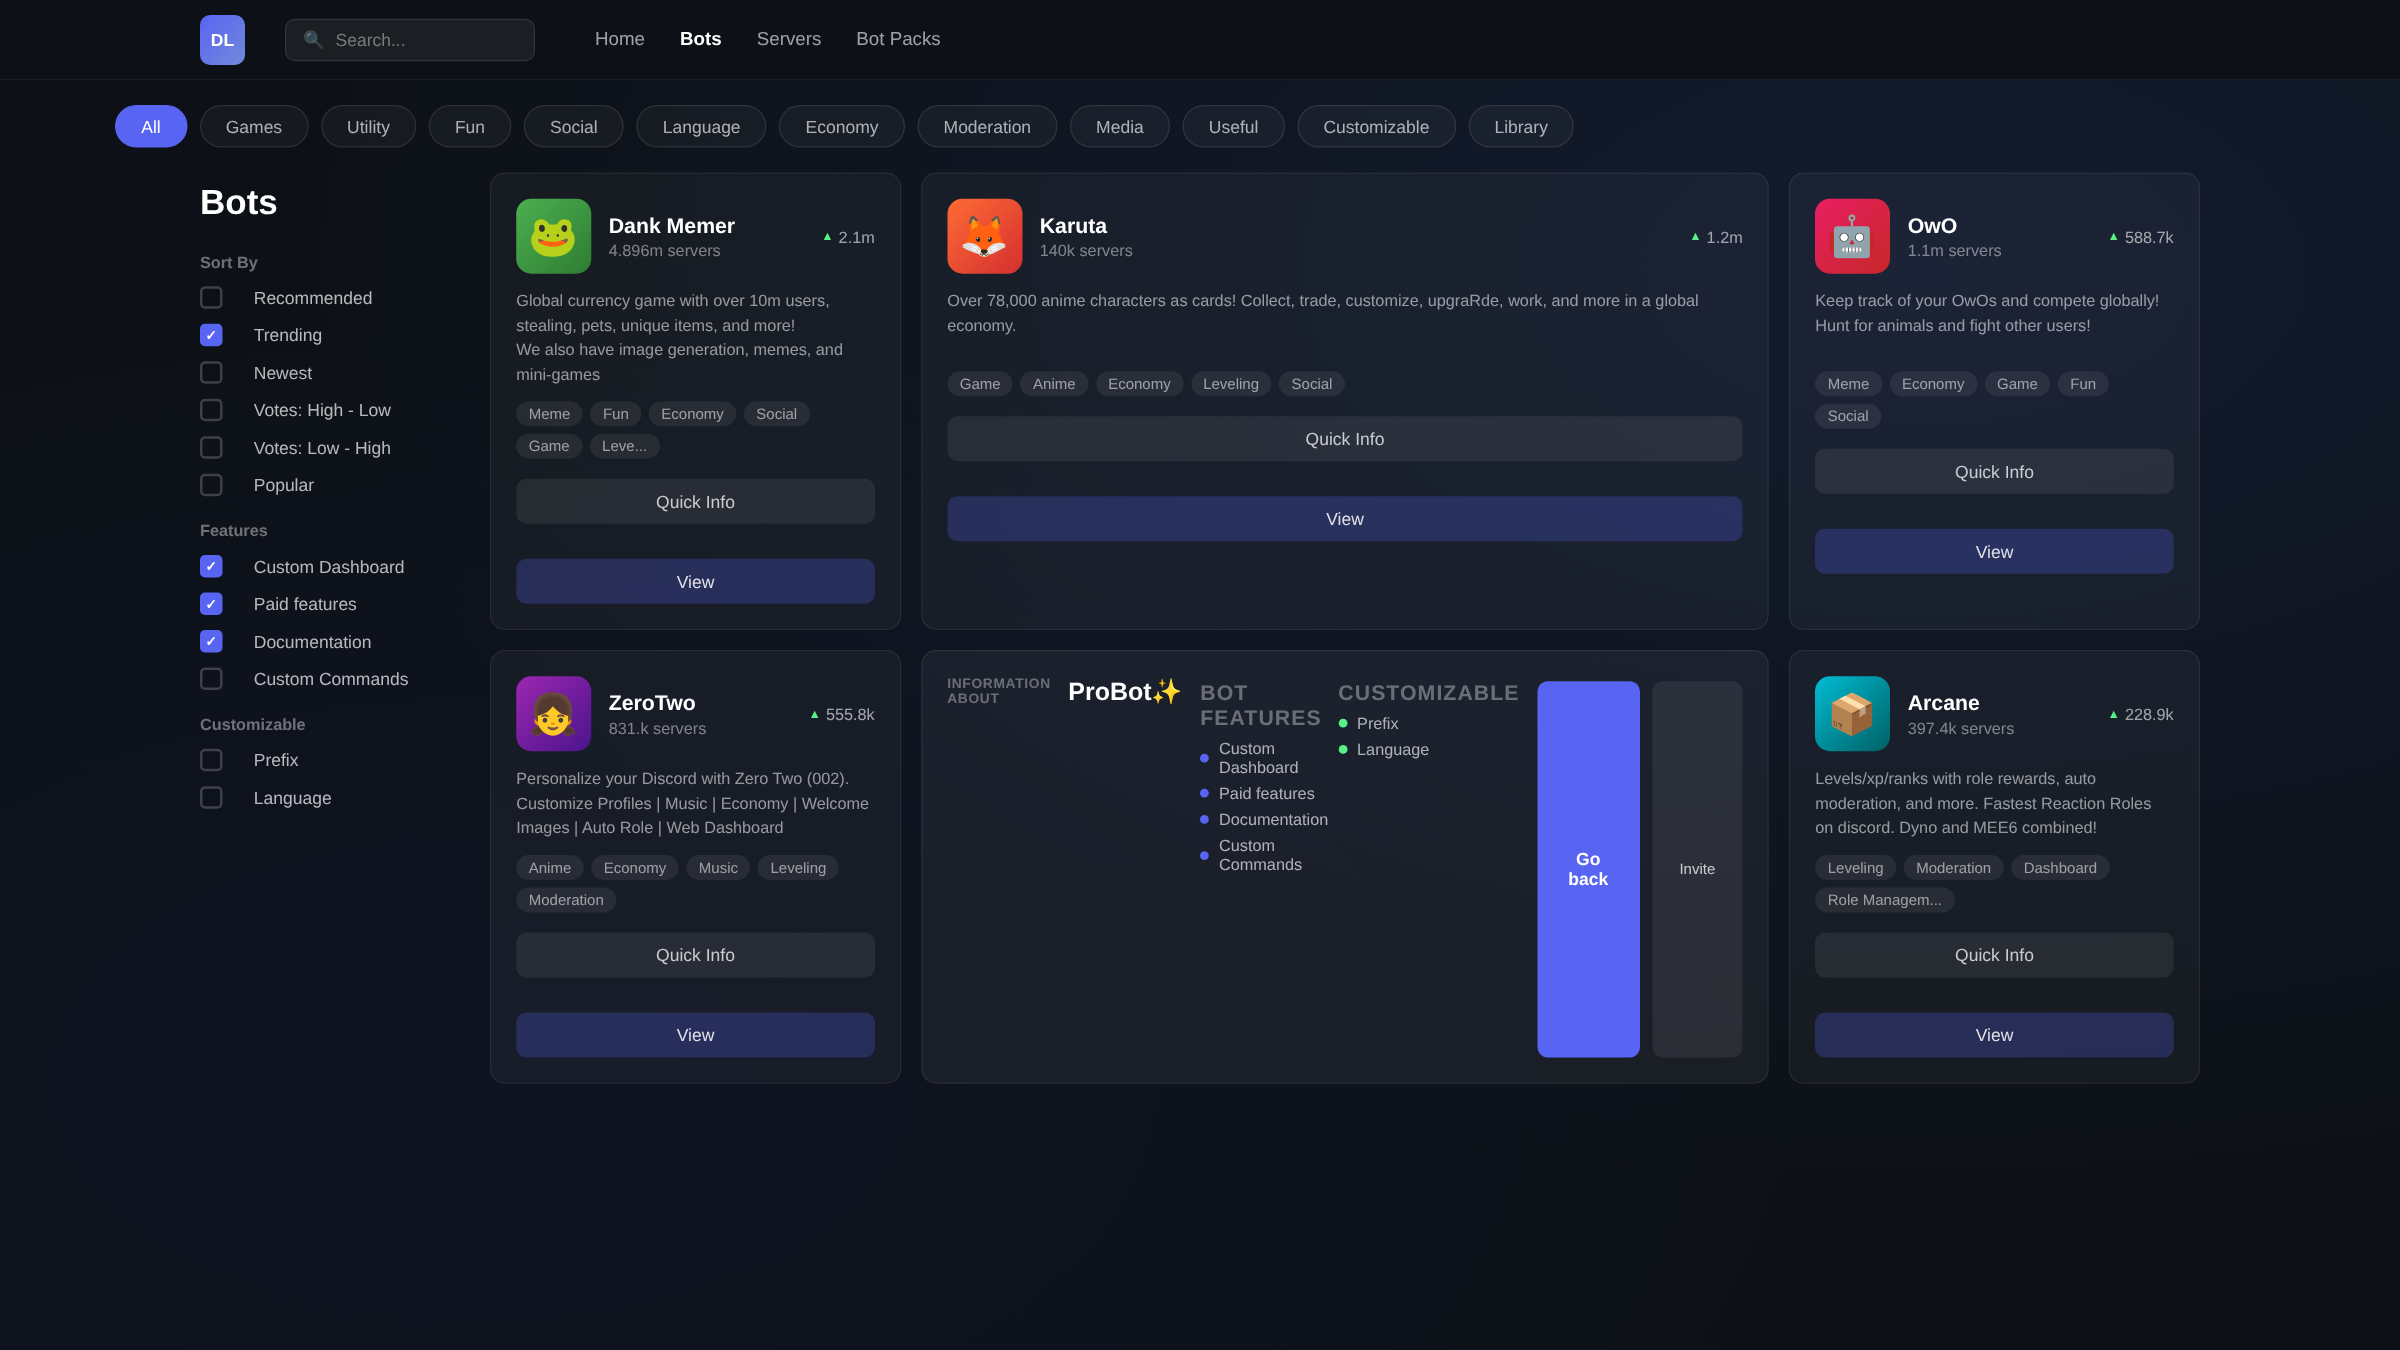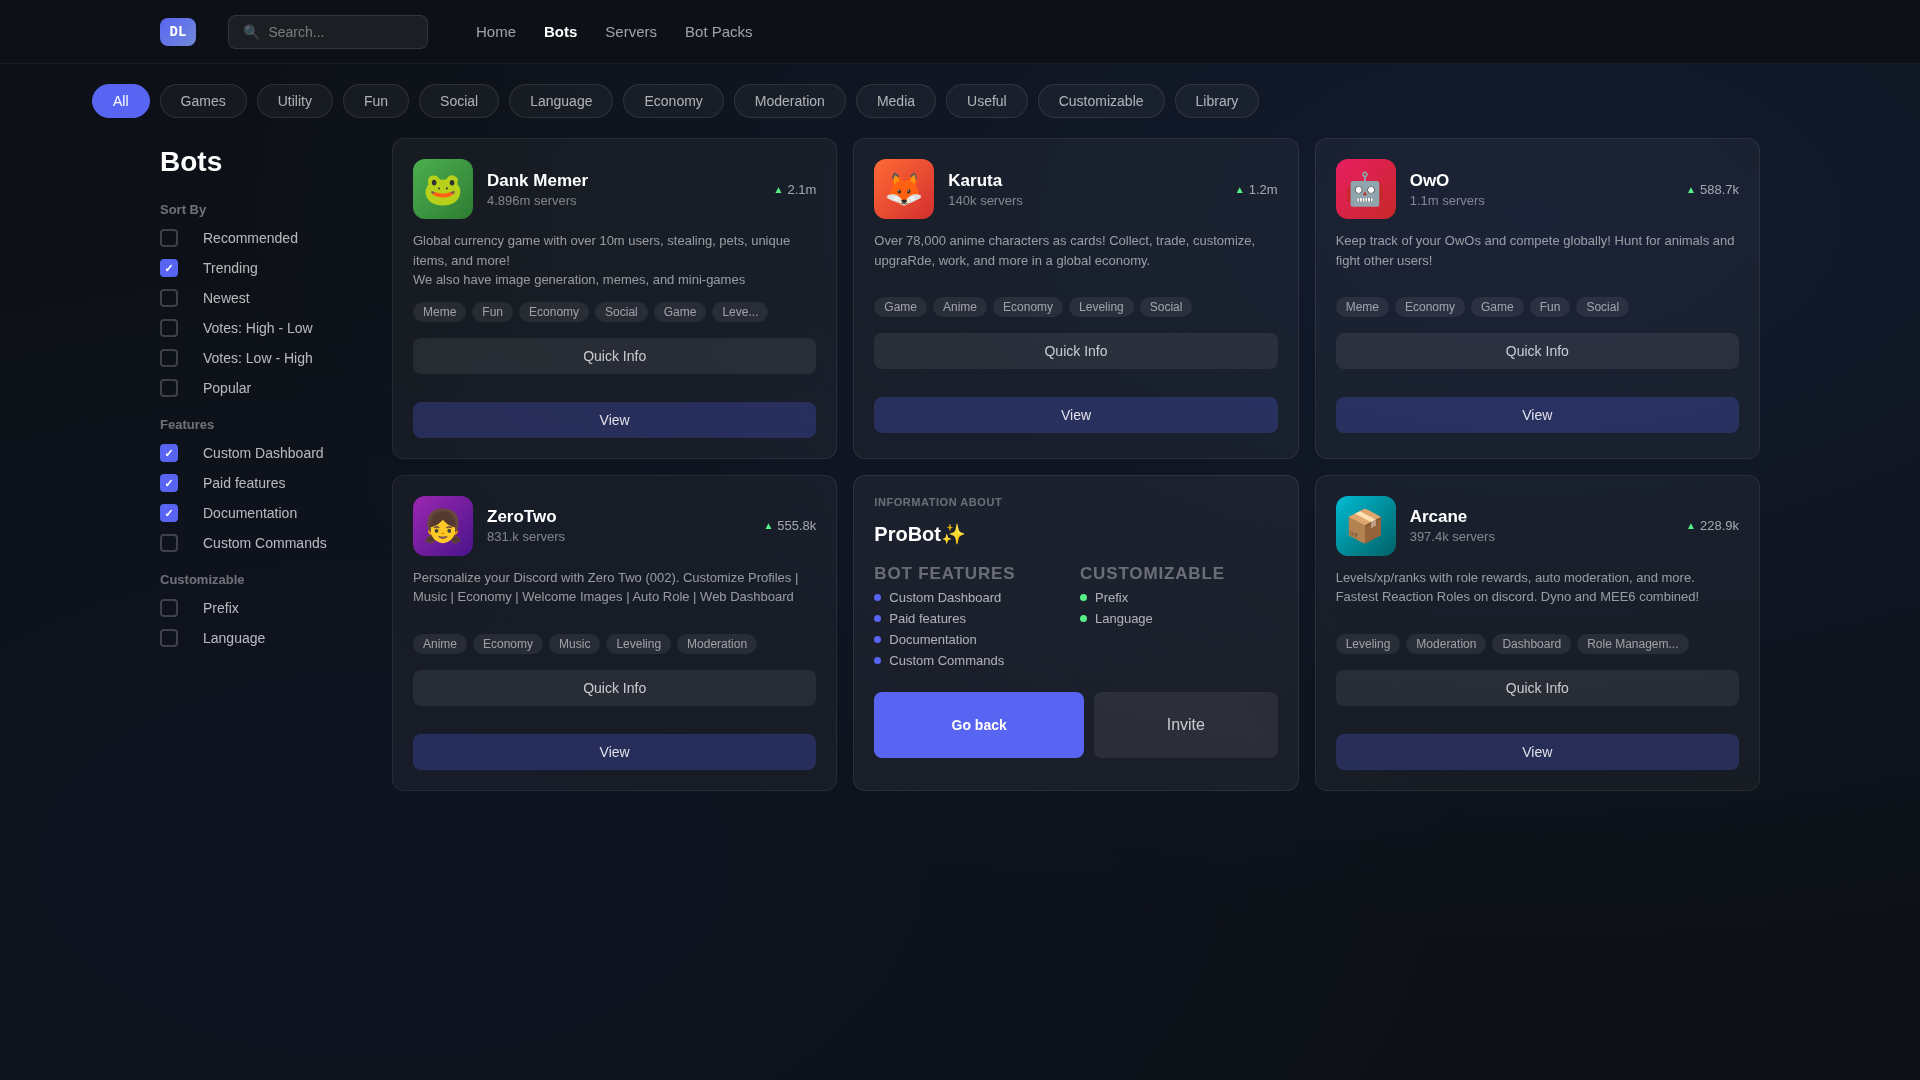--- a/index.html
+++ b/index.html
@@ -27,30 +27,29 @@
     .logo {
       display: flex;
       align-items: center;
       gap: 8px;
       font-weight: 700;
       font-size: 18px;
       color: #fff;
     }
     .logo-icon {
       width: 36px;
-      height: 28px;
+      height: 40px;
       background: linear-gradient(135deg, #5865f2, #7289da);
       border-radius: 8px;
       display: flex;
       align-items: center;
       justify-content: center;
       font-size: 14px;
       font-weight: 900;
       color: white;
-      font-family: Liberation Mono, monospace;
     }
     .search-bar {
       background: rgba(255,255,255,0.06);
       border: 1px solid rgba(255,255,255,0.1);
       border-radius: 8px;
       padding: 8px 14px;
       display: flex;
       align-items: center;
       gap: 8px;
       width: 200px;
@@ -269,21 +268,20 @@
       cursor: pointer;
     }
 
     
     .probot-info-card {
       background: rgba(255,255,255,0.05);
       border: 1px solid rgba(255,255,255,0.08);
       border-radius: 12px;
       padding: 20px;
       display: flex;
-      flex-direction: column;
       gap: 14px;
     }
     .info-about-label {
       font-size: 11px;
       color: rgba(255,255,255,0.35);
       letter-spacing: 0.05em;
       font-weight: 600;
       text-transform: uppercase;
     }
     .probot-title {
@@ -331,26 +329,26 @@
       background: #5865f2;
       border: none;
       border-radius: 8px;
       color: #fff;
       font-size: 14px;
       font-weight: 600;
       cursor: pointer;
     }
     .btn-invite {
       flex: 1;
-      padding: 12px;
+      padding: 22px;
       background: rgba(255,255,255,0.07);
       border: none;
       border-radius: 8px;
       color: rgba(255,255,255,0.75);
-      font-size: 16px;
+      font-size: 12px;
       font-weight: 500;
       cursor: pointer;
     }
 
     .avatar-emoji { font-size: 32px; }
   </style>
 </head>
 <body>
 
 <nav class="navbar">

